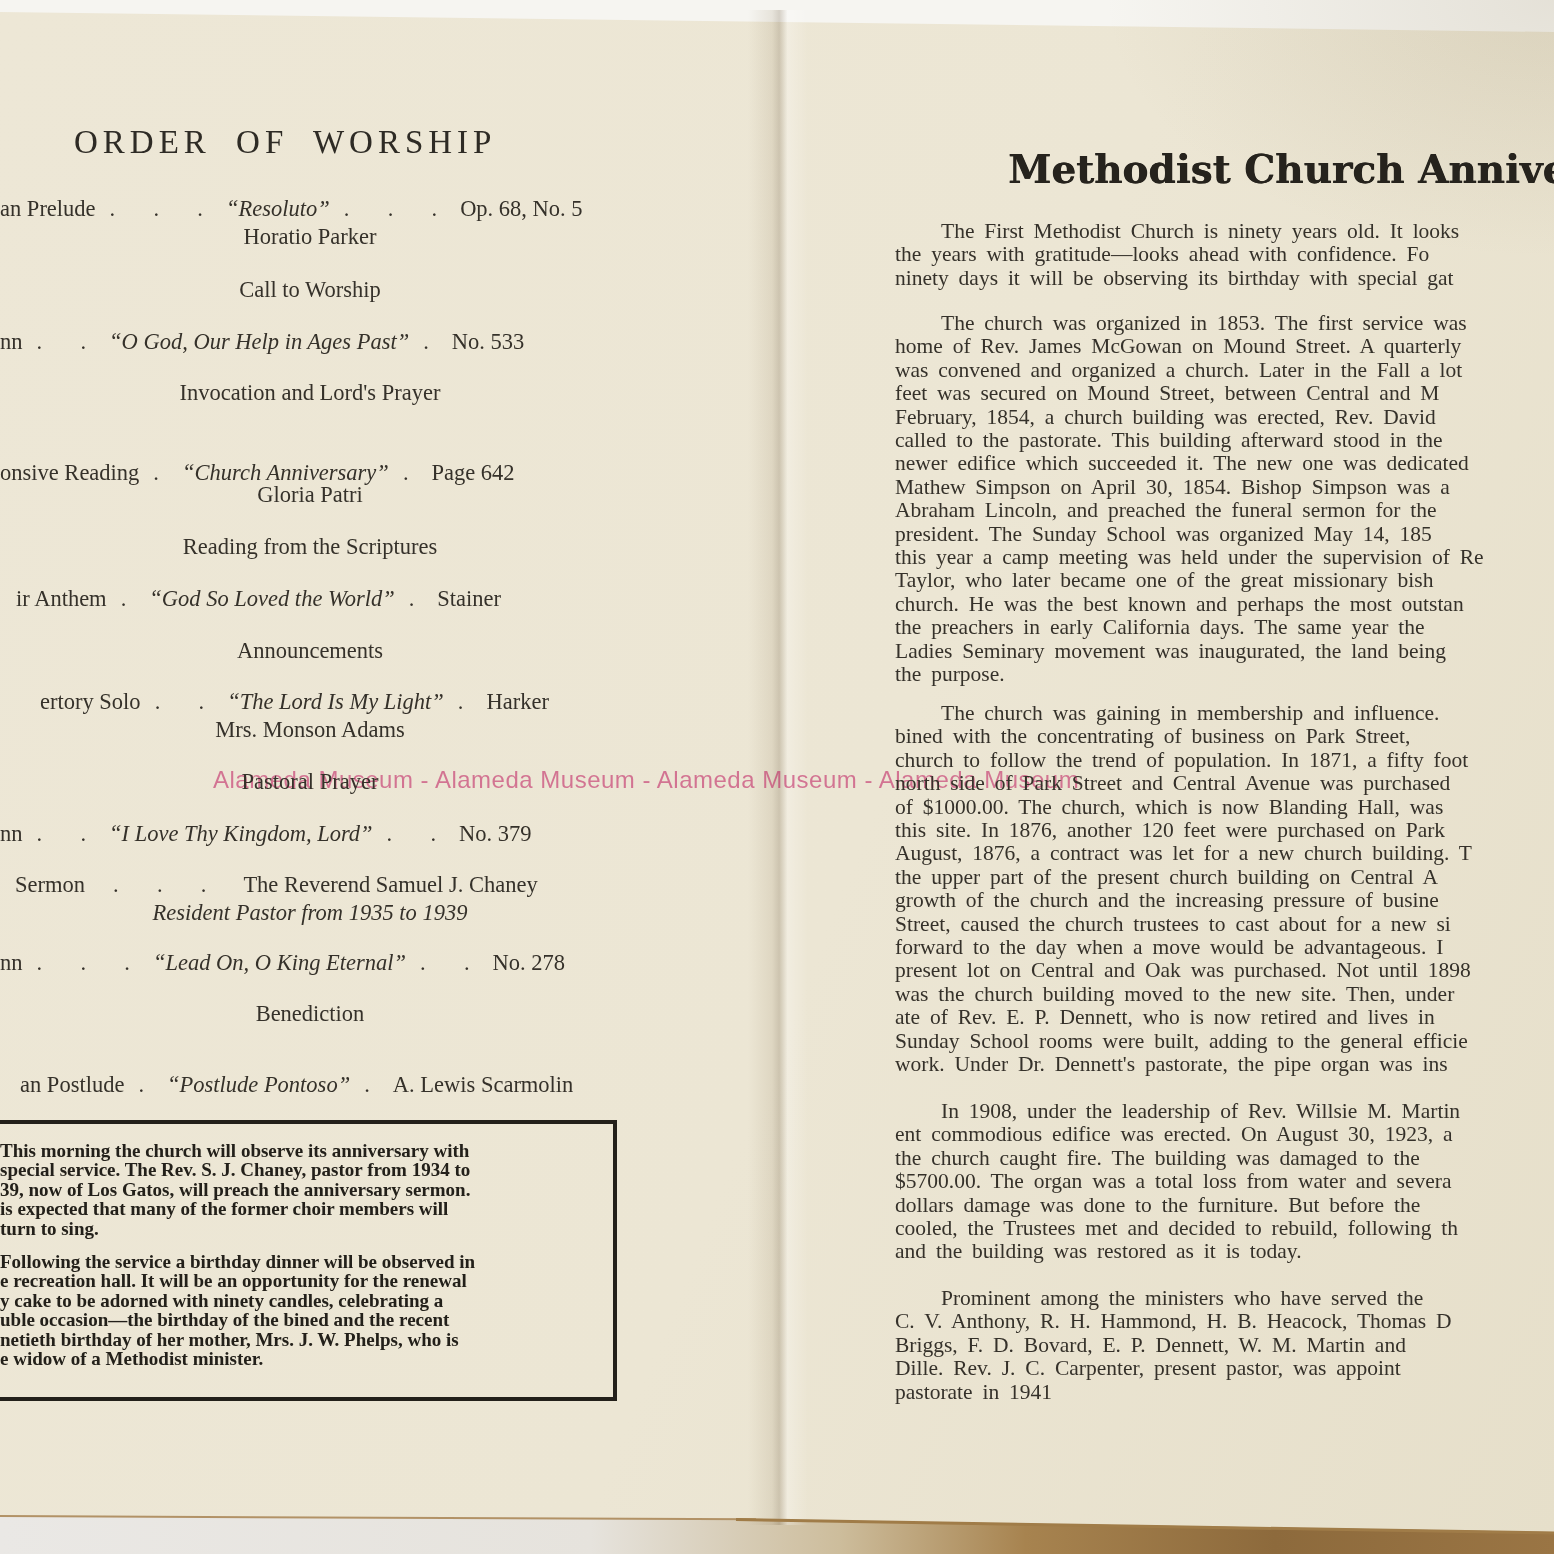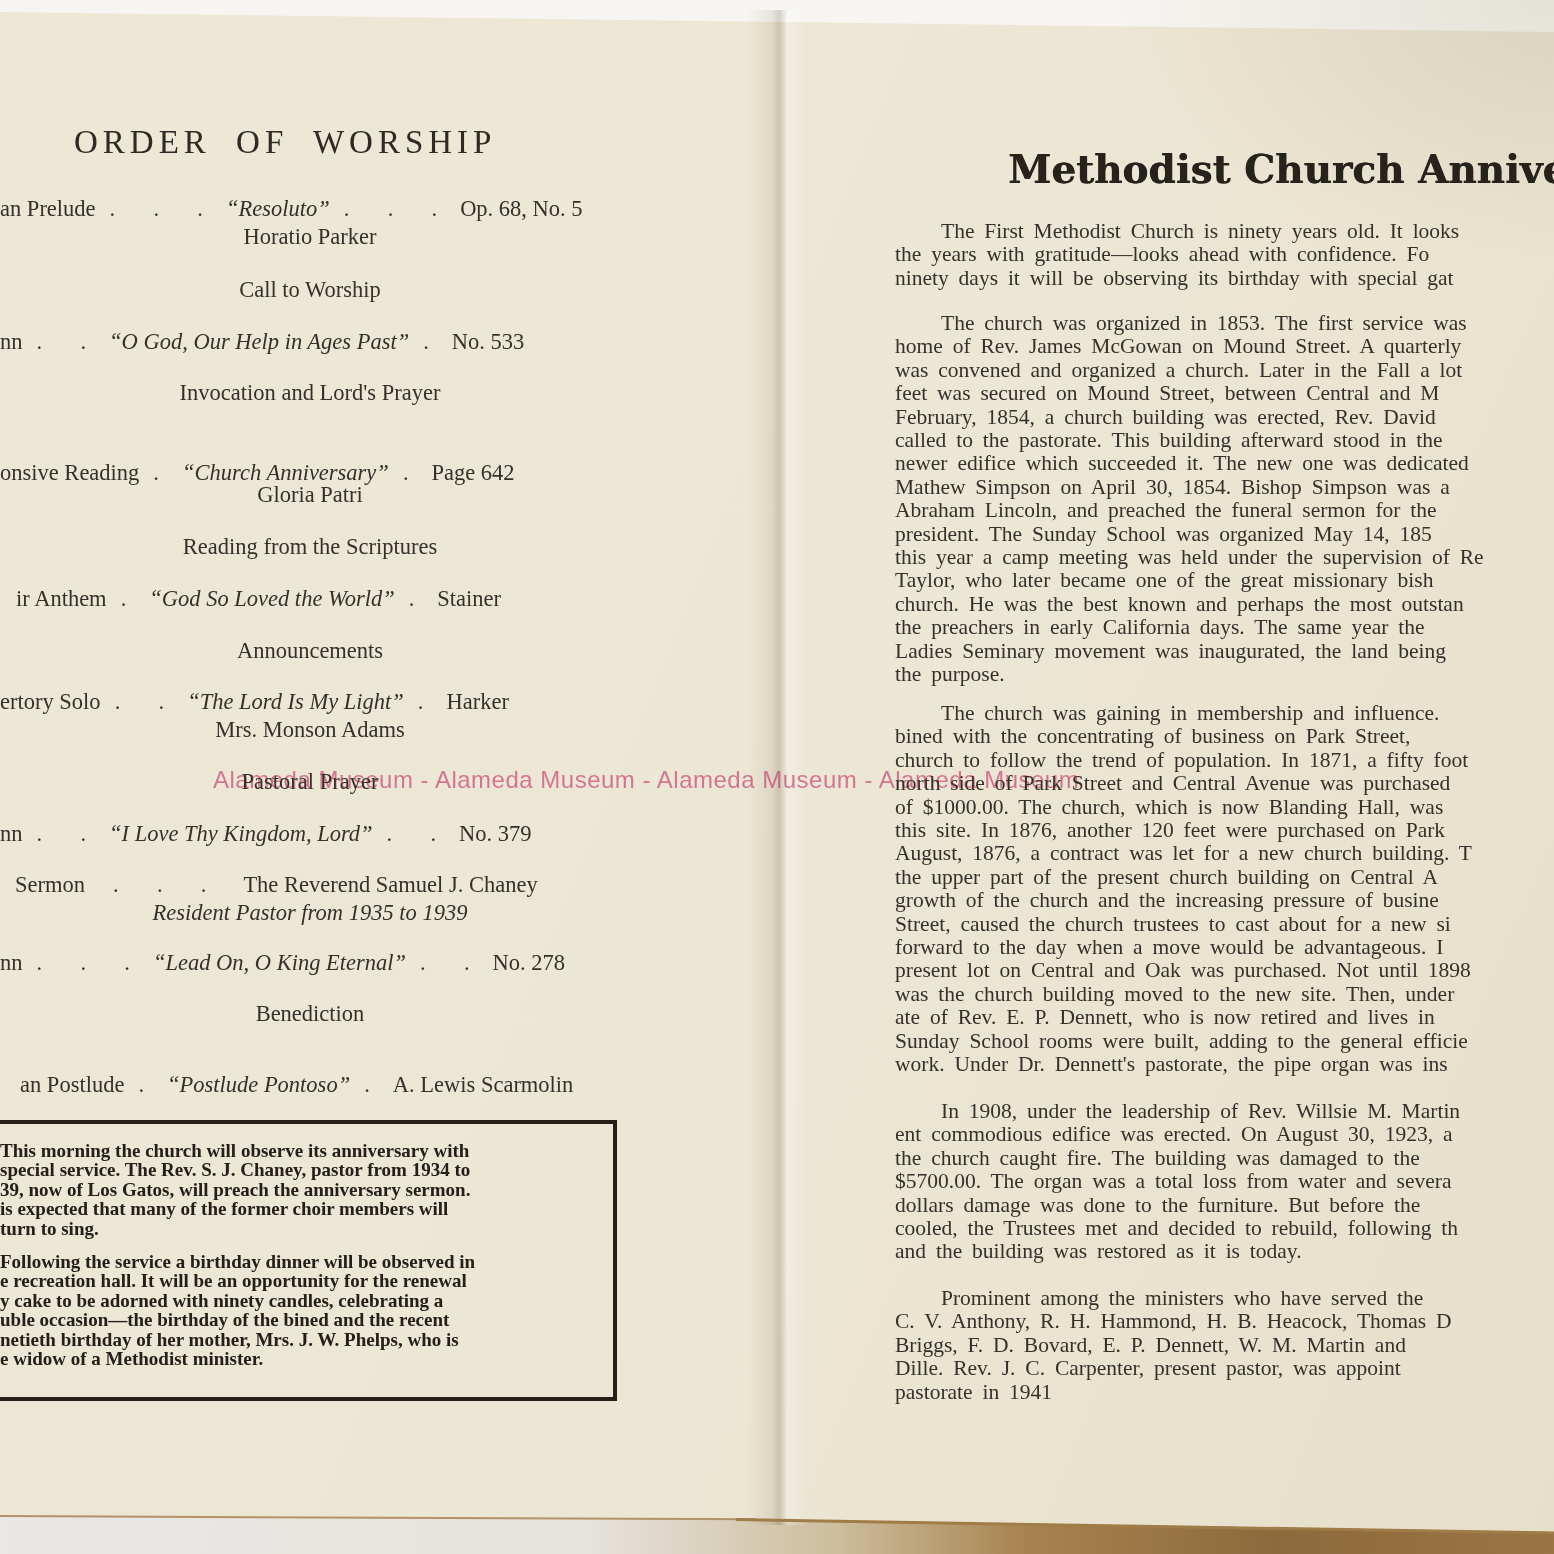--- a/index.html
+++ b/index.html
@@ -95,21 +95,21 @@
 
     <div class="lp-line entry" style="top:586px;left:16px;">
       <span>ir Anthem</span>
       <span class="dots">.</span>
       <span class="it">“God So Loved the World”</span>
       <span class="dots">.</span>
       <span>Stainer</span>
     </div>
     <div class="lp-line ctr" style="top:638px;">Announcements</div>
 
-    <div class="lp-line entry" style="top:689px;left:0;">
+    <div class="lp-line entry" style="top:689px;left:0;padding-left:40px;">
       <span>ertory Solo</span>
       <span class="dots">.  .</span>
       <span class="it">“The Lord Is My Light”</span>
       <span class="dots">.</span>
       <span>Harker</span>
     </div>
     <div class="lp-line ctr" style="top:717px;">Mrs. Monson Adams</div>
     <div class="lp-line ctr" style="top:769px;">Pastoral Prayer</div>
 
     <div class="lp-line entry" style="top:821px;left:0;">

